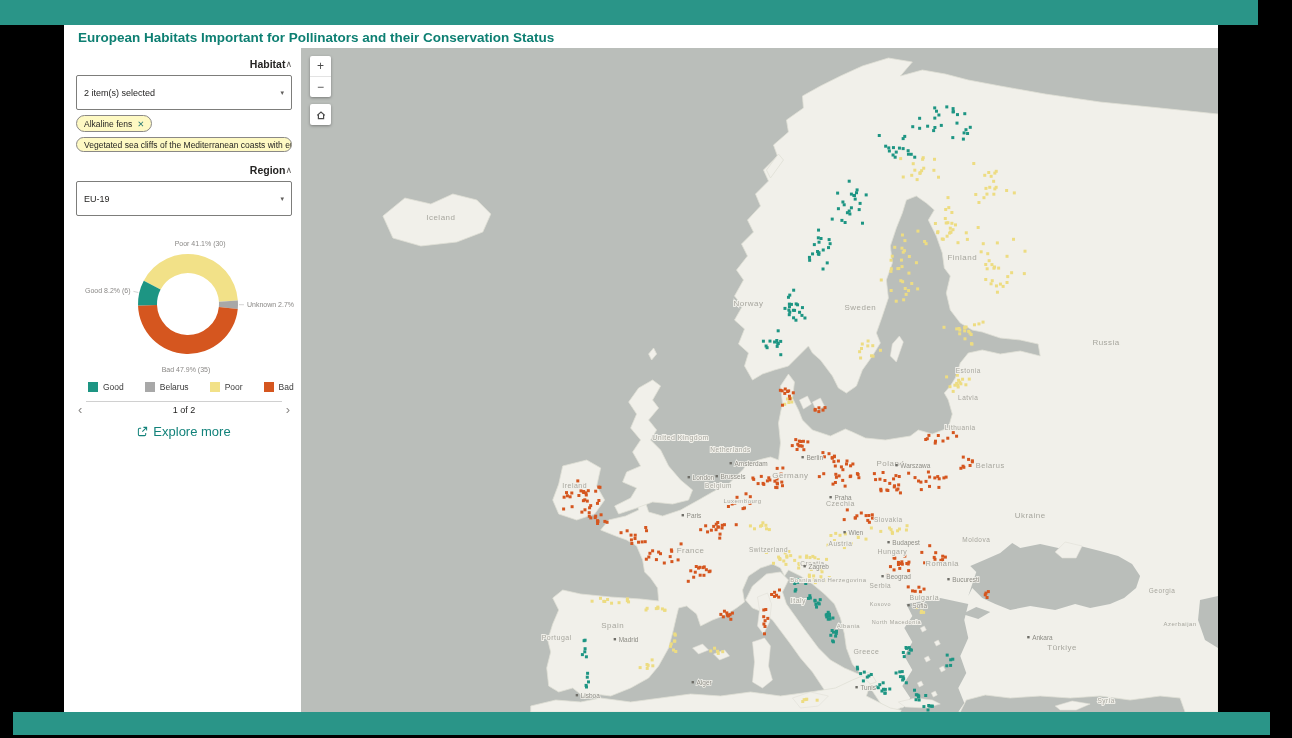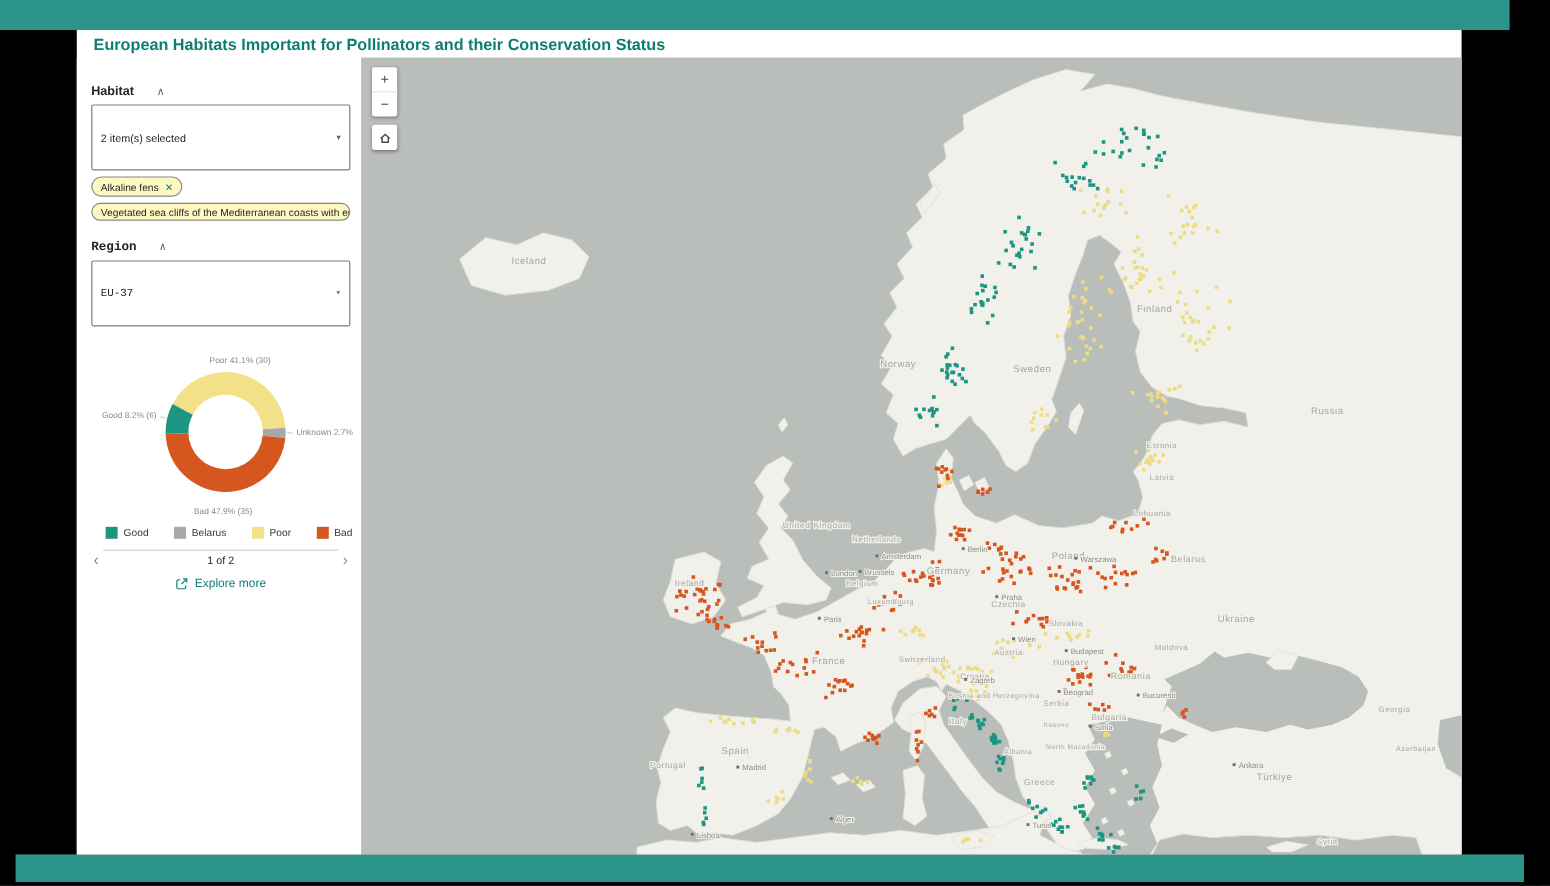--- a/index.html
+++ b/index.html
@@ -5,43 +5,43 @@
   html,body{margin:0;padding:0;width:1292px;height:738px;background:#000;overflow:hidden;
     font-family:"Liberation Sans", sans-serif;}
   .stage{position:relative;width:1292px;height:738px;background:#000;border-radius:10px;}
   .brandbar{position:absolute;background:#2a9588;}
   .brandbar.top{left:0;top:0;width:1258px;height:25px;}
   .brandbar.bottom{left:13px;top:712px;width:1257px;height:23px;}
   .window{position:absolute;left:64px;top:25px;width:1154px;height:687px;background:#fff;}
   .win-title{position:absolute;left:14px;top:5px;font-size:13.5px;font-weight:bold;color:#0d7f72;}
   .content{position:absolute;left:0;top:23px;right:0;bottom:0;display:flex;}
   .sidebar{width:237px;box-sizing:border-box;padding:6px 9px 0 12px;background:#fff;position:relative;flex:none;}
-  .sec-head{display:flex;justify-content:flex-start;align-items:center;margin-top:16px;gap:19px;}
+  .sec-head{display:flex;justify-content:flex-end;align-items:center;margin-top:4px;}
   .sec-label{font-size:10.5px;font-weight:bold;color:#252423;}
   .sec-caret{font-size:9px;color:#605e5c;}
   .select{margin-top:5px;height:17px;border:1px solid #7d7d7b;border-radius:2px;display:flex;
-    align-items:center;justify-content:space-between;padding:18px 7px;font-size:9px;color:#252423;background:#fff;cursor:pointer;}
+    align-items:center;justify-content:space-between;padding:8px 7px;font-size:9px;color:#252423;background:#fff;cursor:pointer;}
   .select .dd{font-size:7px;color:#605e5c;}
   .chip{margin-top:5px;height:15px;border:1px solid #8a8886;border-radius:9px;display:inline-flex;
     align-items:center;gap:5px;padding:0 7px;font-size:8.5px;color:#252423;background:#fef9c3;white-space:nowrap;}
   .chip .x{color:#2a7a74;font-size:8.5px;cursor:pointer;}
   .chip.wide{display:flex;justify-content:space-between;box-sizing:border-box;width:100%;overflow:hidden;}
-  .region-block{margin-top:12px;font-family:Liberation Mono, monospace;}
+  .region-block{margin-top:12px;}
   .chart-block{margin-top:14px;}
   .chart-title{font-size:8.5px;color:#575757;text-align:center;line-height:1.4;}
   .legend{display:flex;align-items:center;margin-top:0;padding-left:12px;gap:21px;}
   .legend .it{display:flex;align-items:center;gap:5px;font-size:8.5px;color:#3b3b3b;cursor:pointer;}
   .legend .sw{width:10px;height:10px;display:inline-block;}
   .divider{border-top:1px solid #d0d0d0;margin:9px 10px 0 10px;}
   .pager{display:flex;justify-content:space-between;align-items:center;padding:1px 2px;}
   .pager .ar{font-size:13px;color:#8a8886;line-height:1;cursor:pointer;}
   .pager .pg{font-size:9px;color:#252423;}
   .hab-name{font-size:9.5px;font-weight:bold;color:#1d1d1d;line-height:1.35;margin-top:1px;}
-  .explore{margin-top:7px;display:flex;justify-content:center;align-items:flex-start;gap:5px;
-    color:#12827a;font-size:10px;cursor:pointer;}
+  .explore{margin-top:7px;display:flex;justify-content:center;align-items:center;gap:5px;
+    color:#12827a;font-size:13px;cursor:pointer;}
   .desc{margin-top:9px;font-size:8.5px;color:#605e5c;line-height:1.5;}
   .map{flex:1;position:relative;background:#babeba;overflow:hidden;}
   .map svg.geo{display:block;width:100%;height:100%;}
   .map-controls{position:absolute;left:9px;top:8px;z-index:5;}
   .mc-grp{background:#fff;border-radius:2px;box-shadow:0 1px 3px rgba(0,0,0,.35);width:21px;margin-bottom:7px;}
   .mc-btn{width:21px;height:20px;display:flex;align-items:center;justify-content:center;
     font-size:12px;color:#4a4a4a;cursor:pointer;}
   .mc-btn.first{border-bottom:1px solid #e3e3e3;}
   .mc-home{width:21px;height:21px;display:flex;align-items:center;justify-content:center;cursor:pointer;}
 </style>
@@ -77,21 +77,21 @@
           <span>Vegetated sea cliffs of the Mediterranean coasts with endemic Limor</span>
 
         </div>
 
         <div class="region-block">
           <div class="sec-head">
             <span class="sec-label">Region</span>
             <span class="sec-caret">∧</span>
           </div>
           <div class="select">
-            <span>EU-37</span>
+            <span>EU-19</span>
             <span class="dd">▾</span>
           </div>
         </div>
 
         <div class="chart-block">
           <svg id="donut" class="donut" width="218" height="148" viewBox="0 0 218 148">
               <path d="M67.77095123924579,50.68066798300545 A50,50 0 0 1 161.872544538722,70.43218537011936 L142.92097761400765,71.787954929474 A31,31 0 0 0 84.5779897683324,59.54201414946338 Z" fill="#f2e188"></path>
               <text x="124.11974725282184" y="16.25823239172776" text-anchor="middle" font-size="7" fill="#8a8886">Poor 41.1% (30)</text>
               <path d="M161.872544538722,70.43218537011936 A50,50 0 0 1 161.75813698609525,78.9120060742003 L142.85004493137905,77.04544376600418 A31,31 0 0 0 142.92097761400765,71.787954929474 Z" fill="#a8a8a8"></path>
               <line x1="162.99535894252523" y1="74.68801622292905" x2="167.99490393689044" y2="74.75546879380445" stroke="#b5b5b5" stroke-width="0.6"></line>

